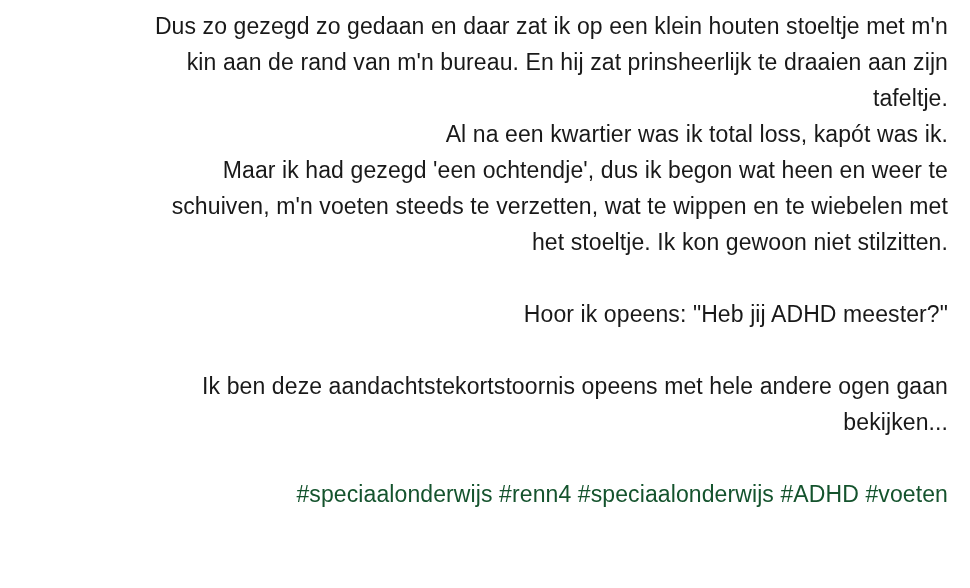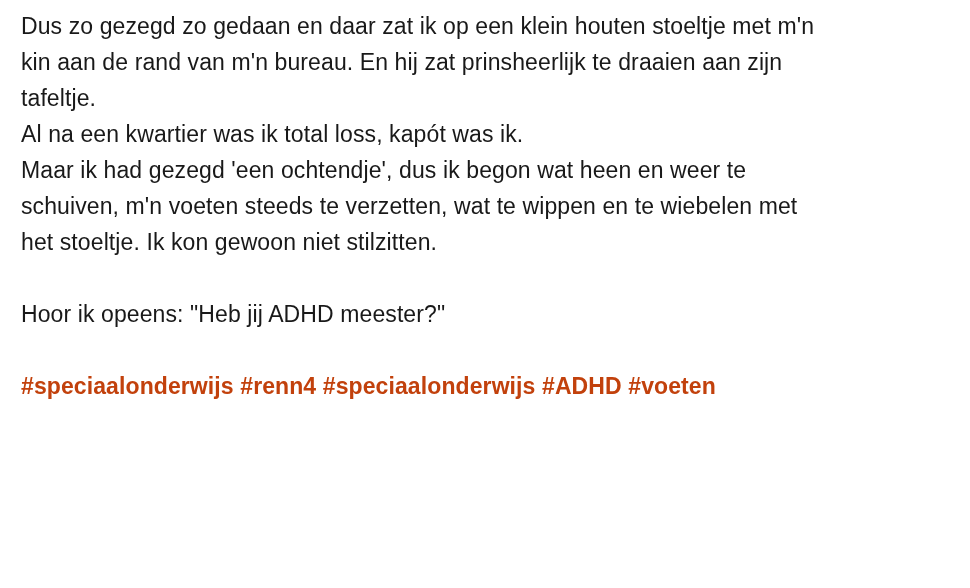--- a/index.html
+++ b/index.html
@@ -16,44 +16,47 @@
   .post {
     padding: 8px 22px 0 21px;
     color: #191919;
     font-size: 23px;
     line-height: 36px;
     letter-spacing: 0.1px;
   }
   .post p {
     margin: 0 0 36px 0;
     white-space: pre-line;
+    text-align: right;
   }
   .post p.hashtags {
     white-space: normal;
     margin-bottom: 0;
   }
   .hashtags a {
-    color: #c2410c;
-    font-weight: bold;
+    color: #14532d;
+    font-weight: normal;
     text-decoration: none;
     cursor: pointer;
   }
 </style>
 </head>
 <body>
 
 <div class="post">
   <p>Dus zo gezegd zo gedaan en daar zat ik op een klein houten stoeltje met m'n
 kin aan de rand van m'n bureau. En hij zat prinsheerlijk te draaien aan zijn
 tafeltje.
 Al na een kwartier was ik total loss, kapót was ik.
 Maar ik had gezegd 'een ochtendje', dus ik begon wat heen en weer te
 schuiven, m'n voeten steeds te verzetten, wat te wippen en te wiebelen met
 het stoeltje. Ik kon gewoon niet stilzitten.</p>
   <p>Hoor ik opeens: "Heb jij ADHD meester?"</p>
+  <p>Ik ben deze aandachtstekortstoornis opeens met hele andere ogen gaan
+bekijken...</p>
   <p class="hashtags">
     <a href="#">#speciaalonderwijs</a>
     <a href="#">#renn4</a>
     <a href="#">#speciaalonderwijs</a>
     <a href="#">#ADHD</a>
     <a href="#">#voeten</a>
   </p>
 </div>
 
 </body></html>

